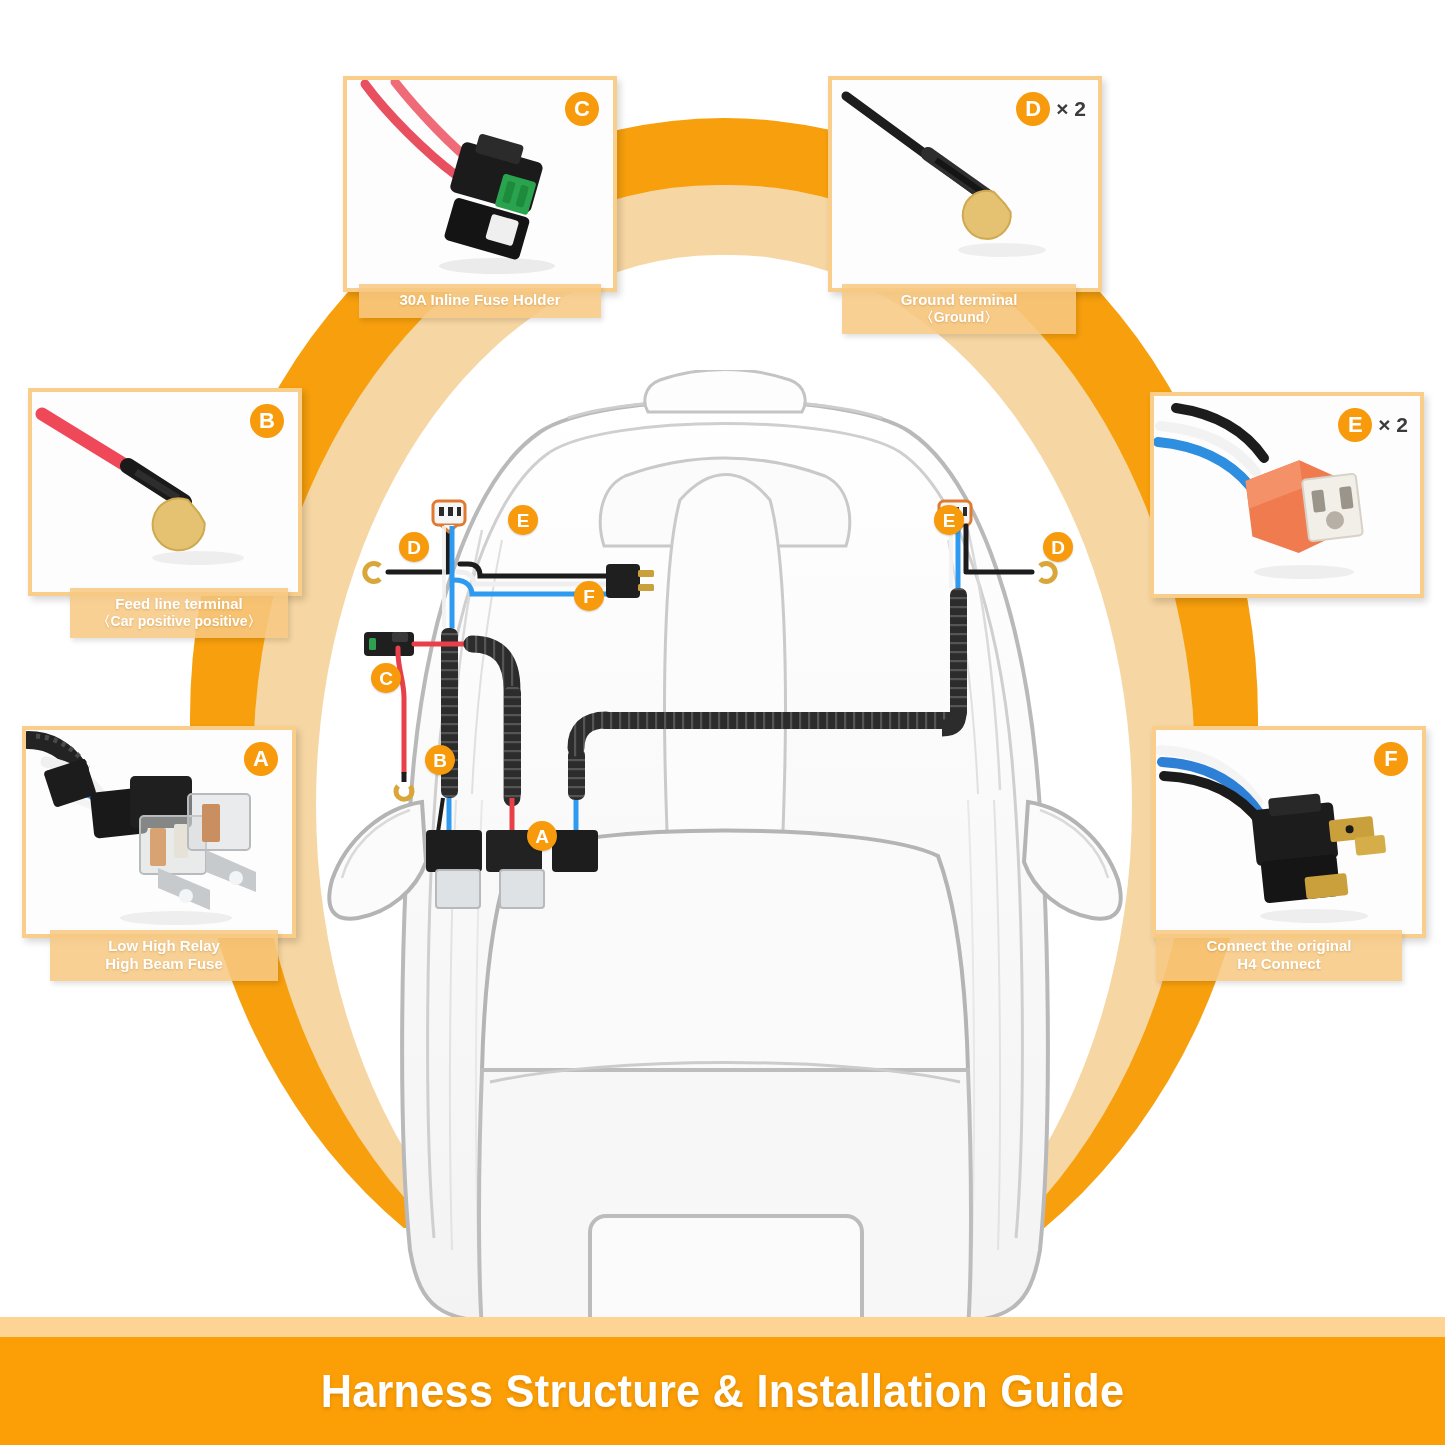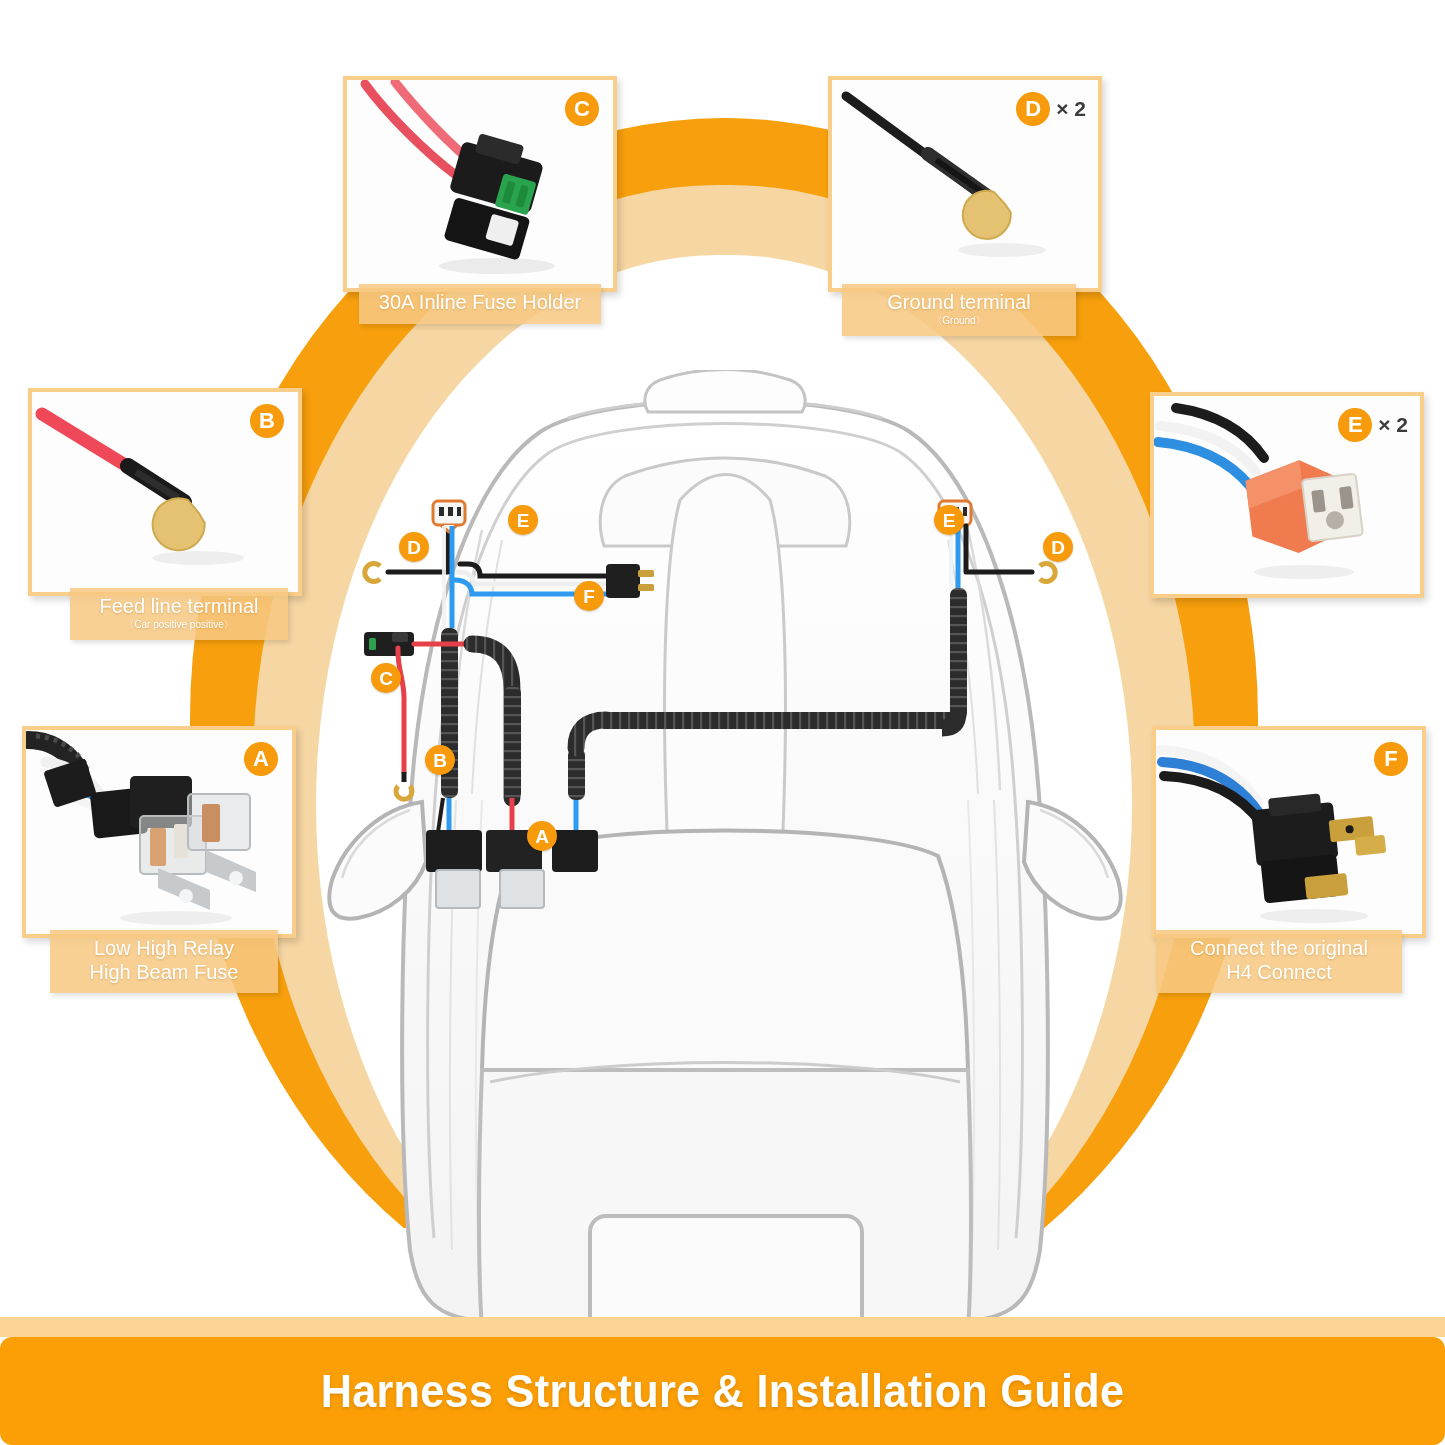--- a/index.html
+++ b/index.html
@@ -86,31 +86,31 @@
 
   .cap {
     background: rgba(247,200,130,0.86);
     color: #ffffff;
     text-align: center;
     padding: 7px 10px 9px;
     box-shadow: 2px 3px 5px rgba(0,0,0,.12);
     position: relative;
     z-index: 4;
   }
-  .cap .t1 { font-size: 20px; font-weight: normal; line-height: 1.18;
+  .cap .t1 { font-size: 15px; font-weight: bold; line-height: 1.18;
              text-shadow: 0 1px 2px rgba(160,110,30,.35); }
-  .cap .t2 { font-size: 10px; font-weight: normal; line-height: 1.2;
+  .cap .t2 { font-size: 14px; font-weight: bold; line-height: 1.2;
              text-shadow: 0 1px 2px rgba(160,110,30,.35); }
 
   .photo svg { position: absolute; left: 0; top: 0; width: 100%; height: 100%; }
 
   
   .banner-top { position: absolute; left: 0; bottom: 108px; width: 1445px; height: 20px; background: #FDD493; }
   .banner { position: absolute; left: 0; bottom: 0; width: 1445px; height: 108px;
-            background: #FC9F06; display: flex; align-items: center; justify-content: center; border-radius: 12px; }
+            background: #FC9F06; display: flex; align-items: center; justify-content: center; }
   .banner-title {
     color: #ffffff; font-size: 46px; font-weight: bold; letter-spacing: .3px;
     text-shadow: 0 2px 4px rgba(150,85,0,.30);
     font-family: "Liberation Sans", sans-serif;
     transform: scaleX(.94);
   }
 </style>
 </head>
 <body>
 

